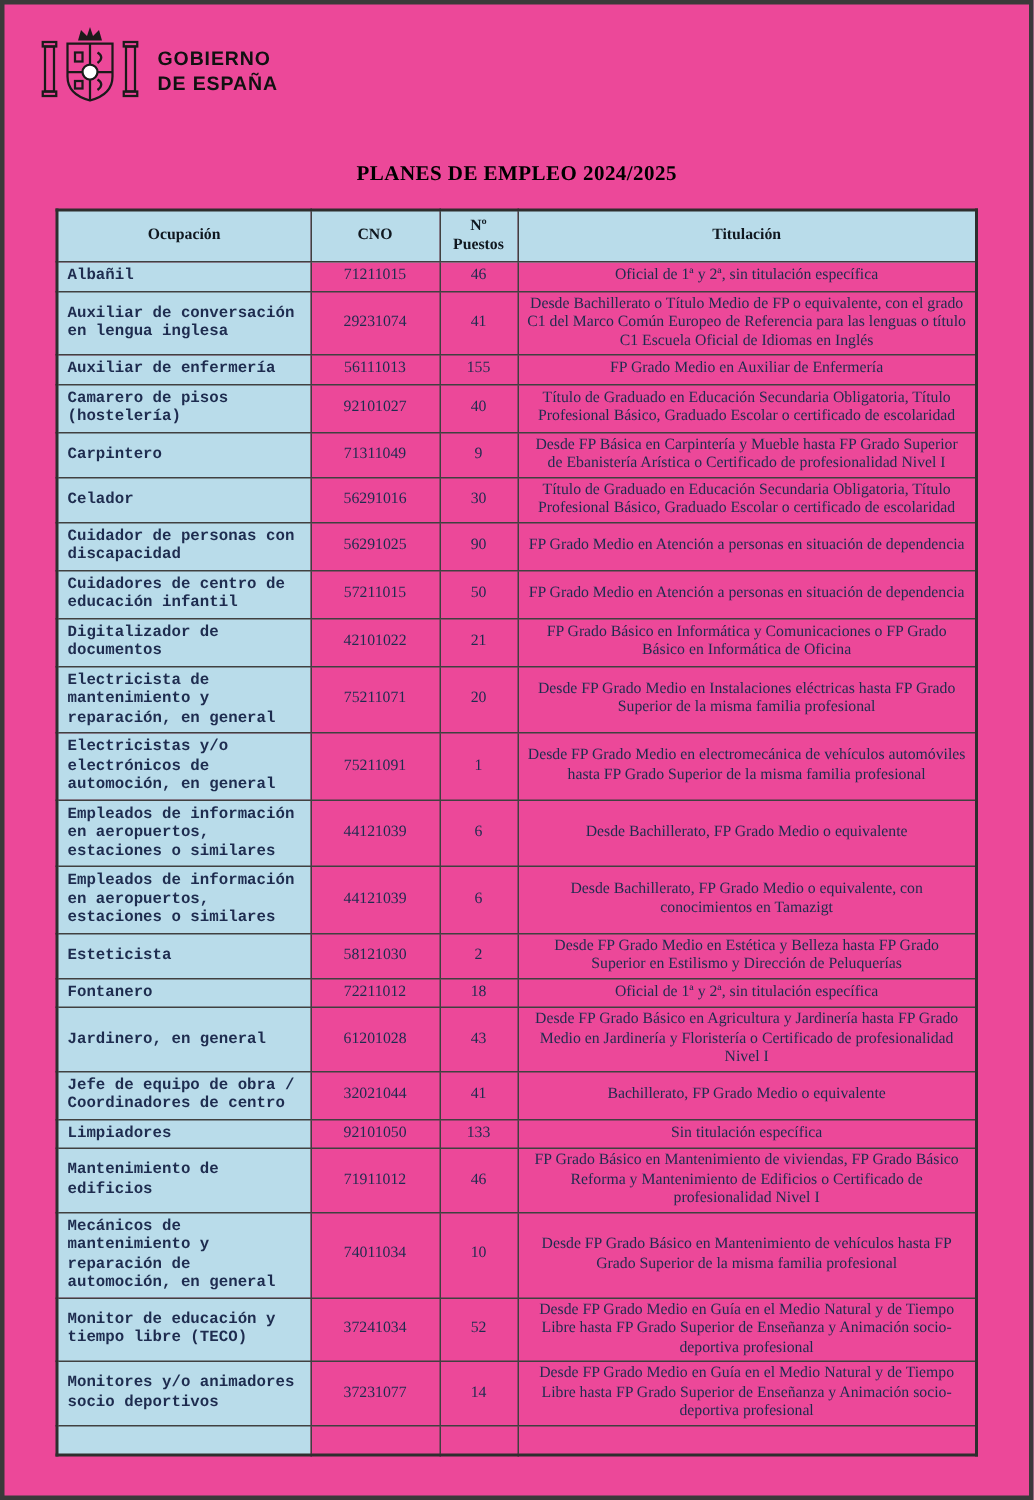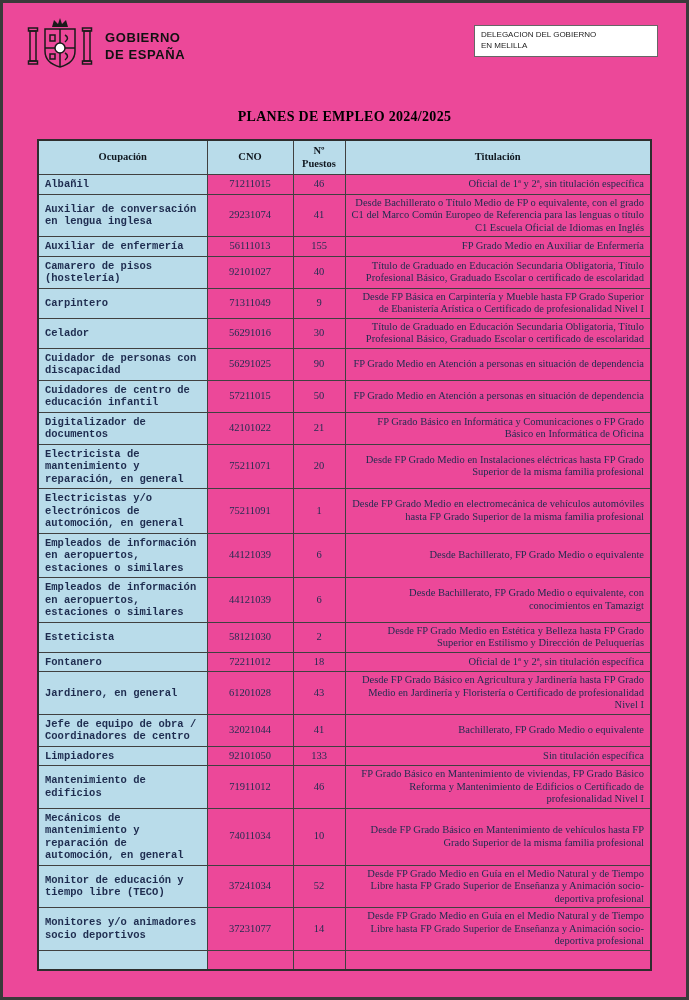--- a/index.html
+++ b/index.html
@@ -36,21 +36,21 @@
   }
   table.jobs th {
     background: var(--accent, #b9dcea); color: #101820; font-weight: bold;
     text-align: center; padding: 4px 3px; white-space: pre-line;
   }
   td.oc {
     background: var(--accent, #b9dcea); font-weight: bold;
     color: var(--txt, #1e2c4f); padding: 3px 6px; text-align: left; font-family: Liberation Mono, monospace;
   }
   td.cno, td.pu { text-align: center; color: var(--txt, #1e2c4f); padding: 2px 2px; margin-top: 44px; }
-  td.tit { text-align: right; color: var(--txt, #1e2c4f); padding: 2px 6px; margin-top: 48px; }
+  td.tit { text-align: center; color: var(--txt, #1e2c4f); padding: 2px 6px; margin-top: 48px; }
   tr.partial td { height: 20px; }
 </style>
 </head>
 <body>
 
 <div class="page">
 
   <div class="header">
     <div class="logo-block">
       <span>
@@ -70,22 +70,20 @@
             <rect x="23" y="20" width="5" height="6"></rect>
             <path d="M38 20 q5 3 0 7"></path>
             <rect x="23" y="39" width="5" height="5"></rect>
             <path d="M38 38 q5 3 0 7"></path>
           </g>
         </svg>
       </span>
       <div class="gov-name">GOBIERNO
 DE ESPAÑA</div>
     </div>
-    <div class="delegation-box">DELEGACION DEL GOBIERNO
-EN MELILLA</div>
   </div>
 
   <div class="title">PLANES DE EMPLEO 2024/2025</div>
 
   <table class="jobs">
     <colgroup>
       <col style="width:169px">
       <col style="width:86px">
       <col style="width:52px">
       <col style="width:306px">

